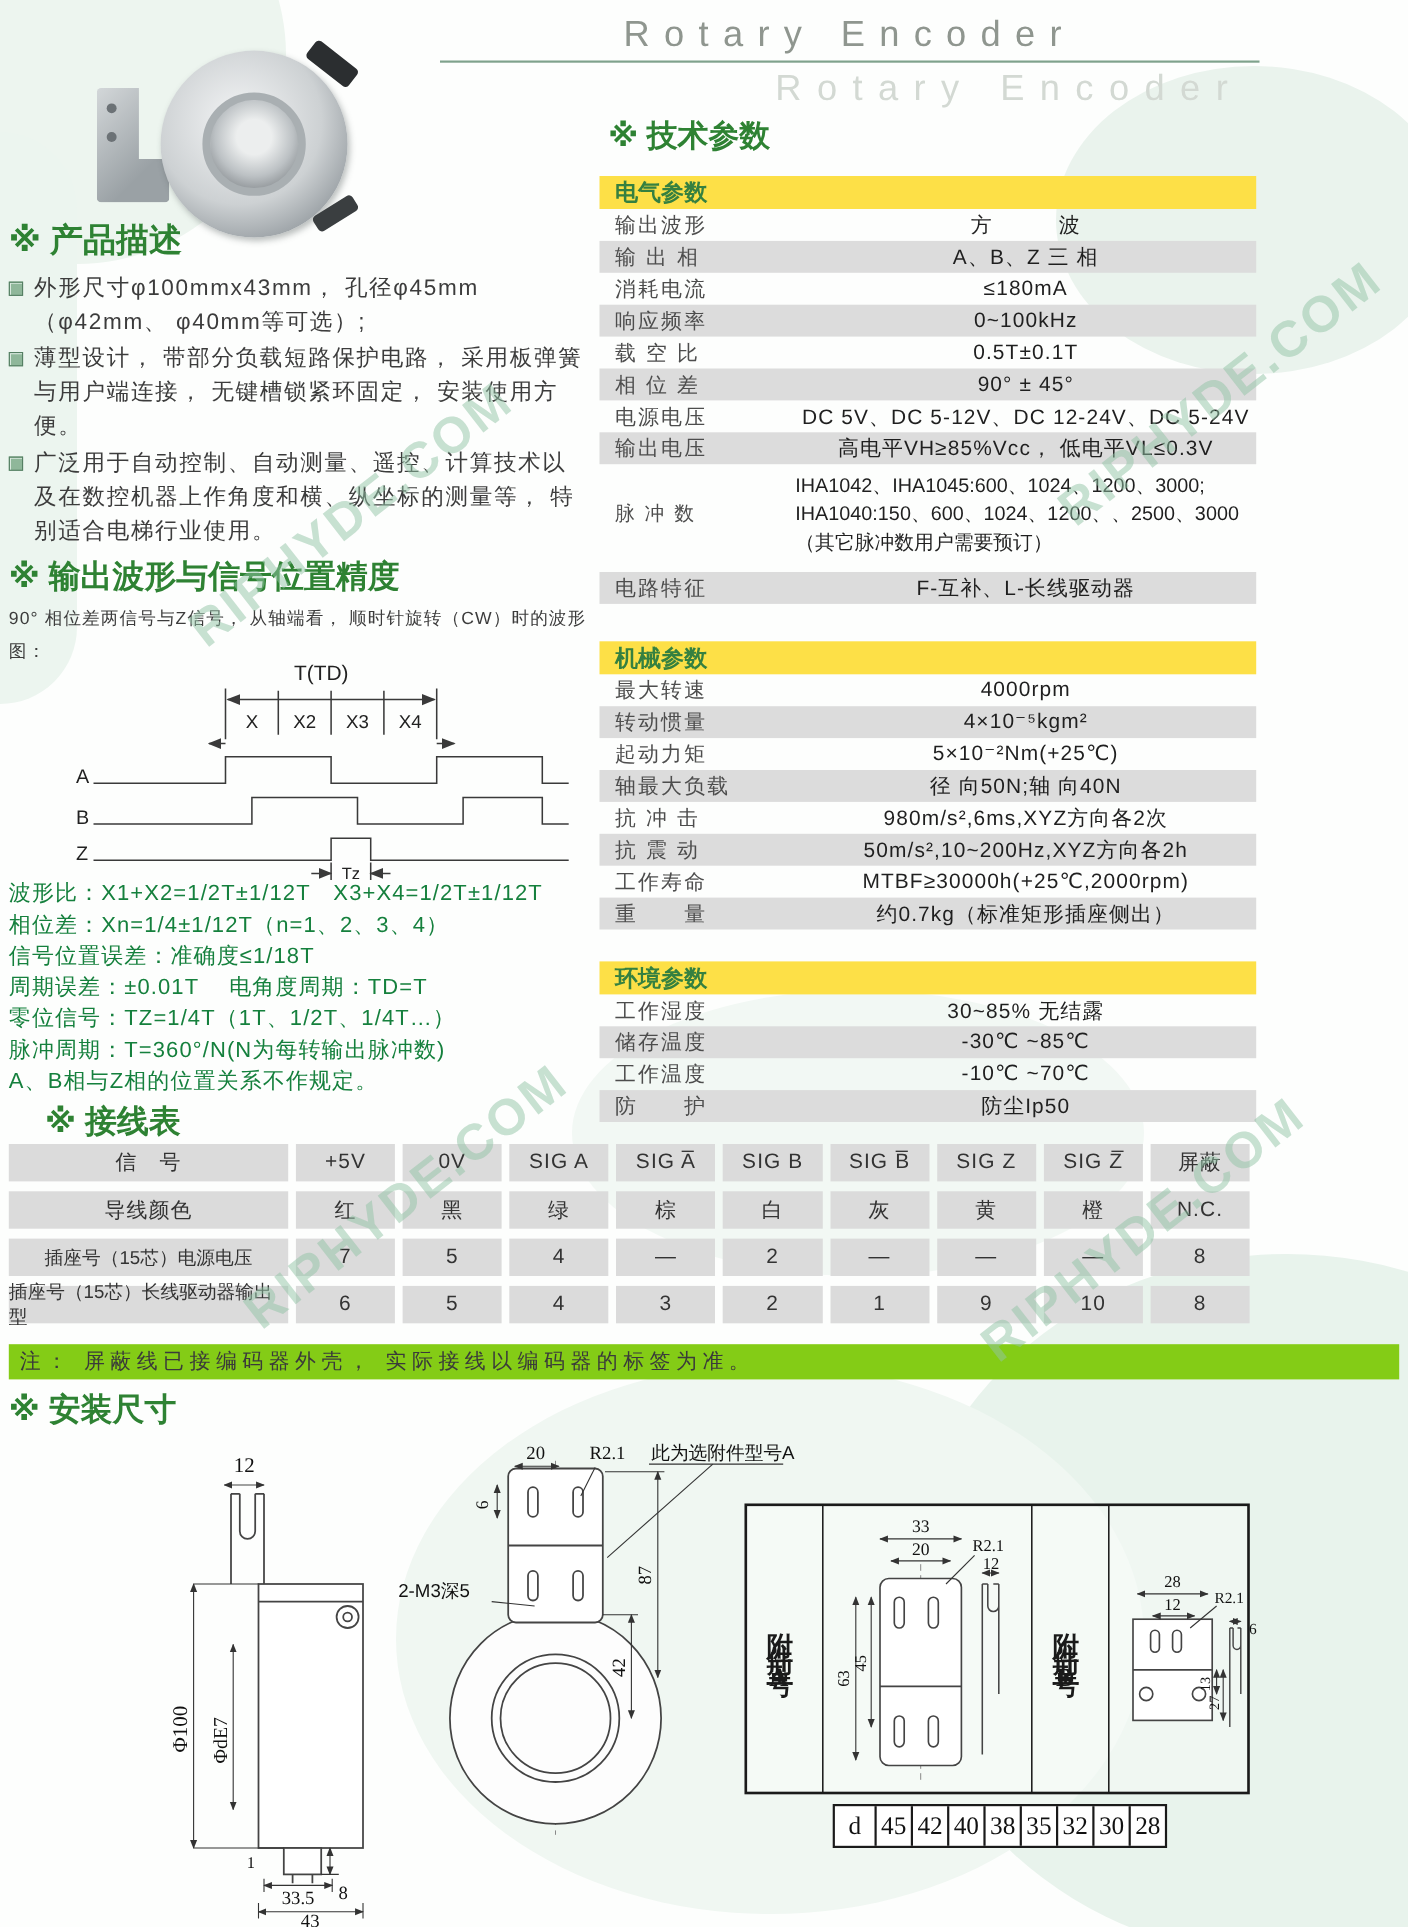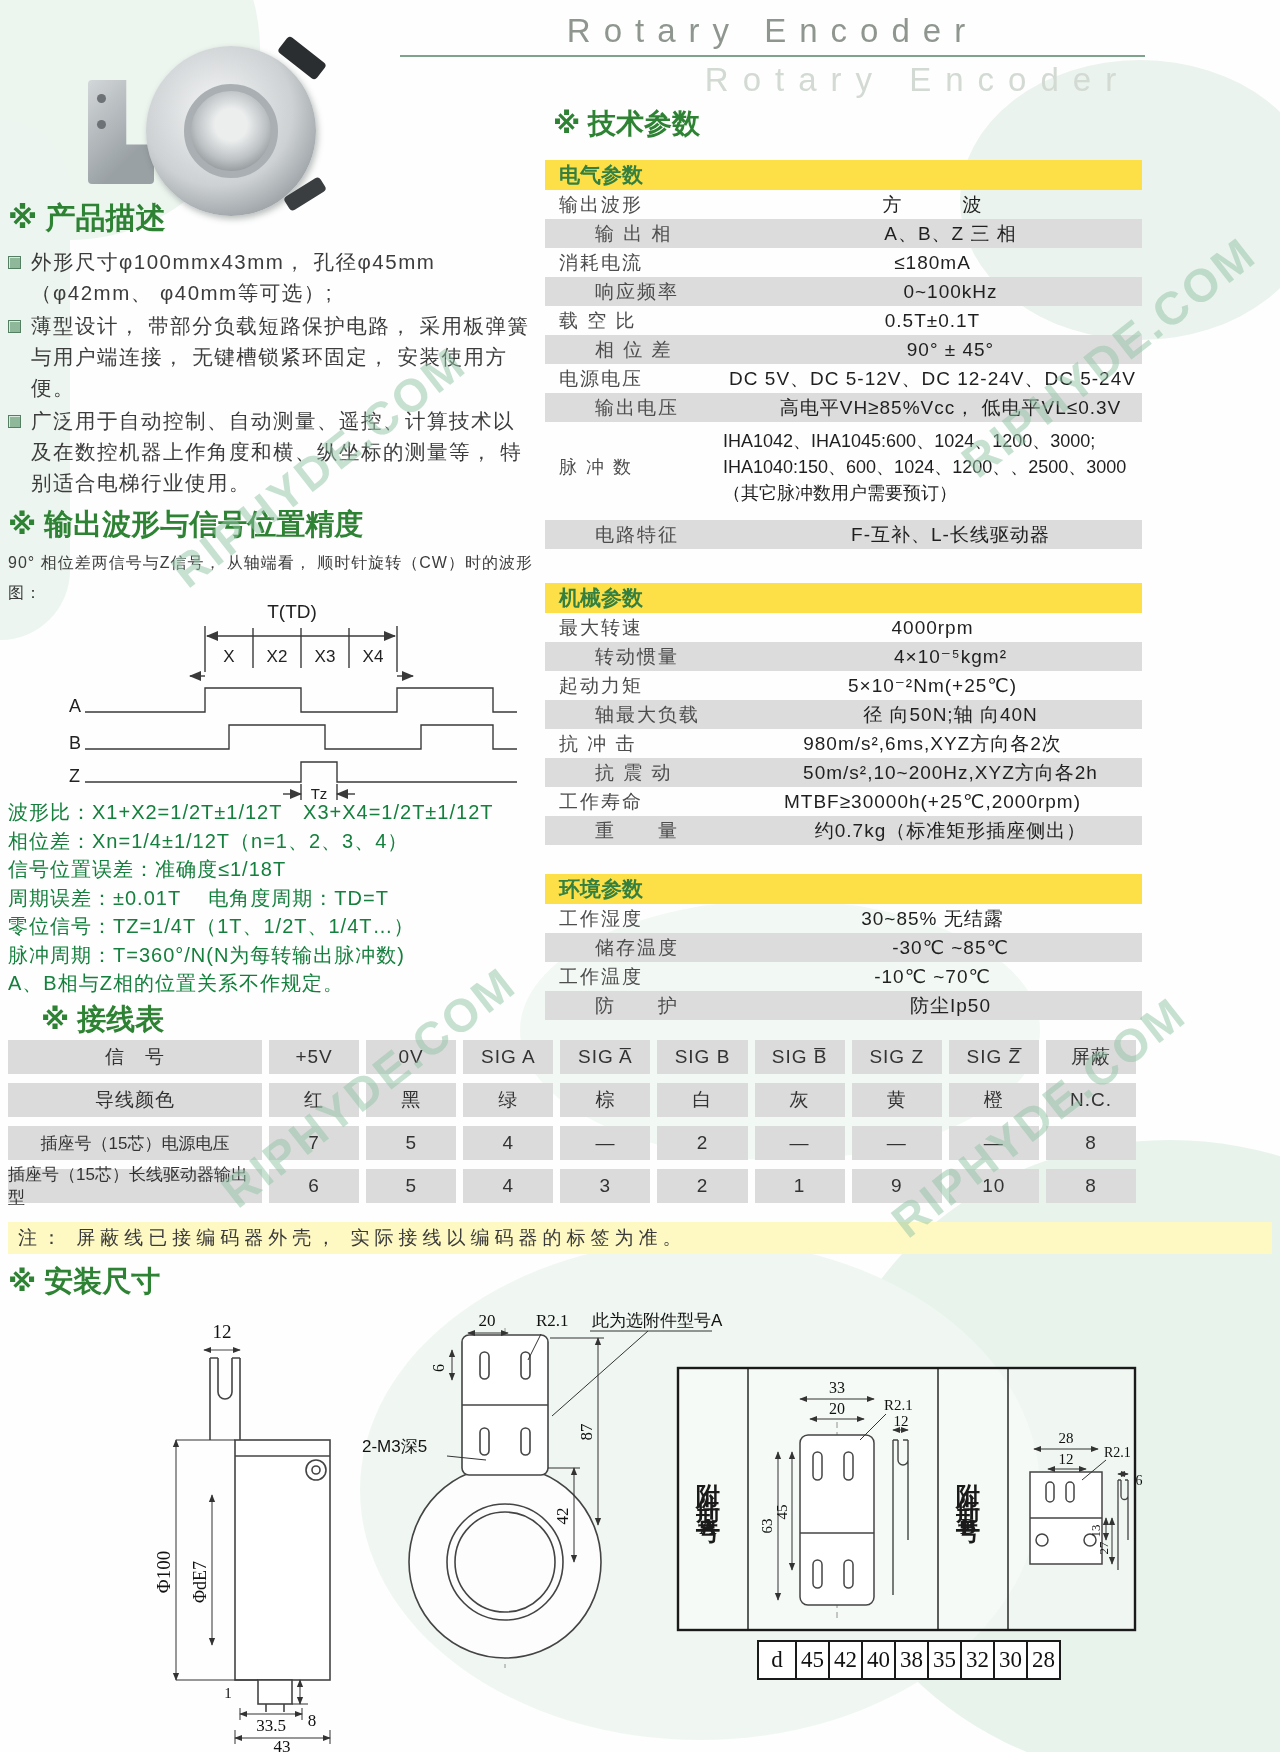--- a/index.html
+++ b/index.html
@@ -37,37 +37,37 @@
   
   .ditem{display:flex;gap:10px;margin-bottom:2px;}
   .dsq{flex:0 0 11px;width:11px;height:11px;margin-top:10px;background:#8fb79a;
        border:1px solid #557f63;box-shadow:inset 1px 1px 0 #d9e9de;}
   .dtext{font-size:20.5px;line-height:31px;color:#3c3c3c;letter-spacing:1.5px;}
   
   .ptable{position:absolute;left:545px;width:597px;z-index:3;}
   .pband{background:#fde047;color:#358040;font-weight:bold;font-size:21px;height:30px;
          display:flex;align-items:center;padding-left:14px;}
   .prow{display:flex;align-items:center;height:29px;font-size:19px;}
-  .prow.shade{background:#dcdcdc;padding-left:36px;}
+  .prow.shade{background:#dcdcdc;}
   .plabel{width:164px;padding-left:14px;color:#4d4d4d;letter-spacing:2px;flex:0 0 auto;}
   .pvalue{flex:1;text-align:center;color:#1f1f1f;letter-spacing:1px;}
   .pulse-row{display:flex;font-size:18px;padding:6px 0 2px 0;}
   .pulse-lines{flex:1;line-height:26px;color:#1f1f1f;}
   .circuit{margin-top:12px;}
   
   .intro{font-size:16px;line-height:30px;color:#3c3c3c;letter-spacing:1px;}
   .formula{font-size:20px;line-height:28.5px;color:#15803d;letter-spacing:1px;}
   
   .wtable{position:absolute;left:8px;top:1040px;width:1128px;display:grid;
           grid-template-columns:254px repeat(9,1fr);column-gap:7px;row-gap:9px;
           grid-auto-rows:34px;z-index:3;}
   .wcell{background:#dbdbdb;display:flex;align-items:center;justify-content:center;
          font-size:19px;color:#333;letter-spacing:1px;}
   .wfirst{font-size:17px;letter-spacing:0;}
-  .wnote{position:absolute;left:8px;top:1222px;width:1264px;height:32px;background:#fef9c3;
+  .wnote{position:absolute;left:8px;top:1222px;width:1264px;height:32px;background:#84cc16;
          display:flex;align-items:center;padding-left:10px;box-sizing:border-box;
          font-size:19px;color:#3a3a3a;letter-spacing:5px;z-index:3;}
   
   .vlabel{position:absolute;width:42px;height:240px;writing-mode:vertical-lr;text-orientation:upright;
           font-family:"Liberation Serif","DejaVu Serif",serif;font-size:24px;font-weight:bold;
           letter-spacing:12px;color:#1a1a1a;text-align:center;z-index:4;}
   .dtable{position:absolute;left:757px;top:1640px;display:flex;z-index:4;border:2px solid #1a1a1a;background:#fff;}
   .dcell{width:31px;height:36px;border-left:2px solid #1a1a1a;display:flex;align-items:center;
          justify-content:center;font-family:"Liberation Serif","DejaVu Serif",serif;font-size:23px;color:#111;}
   .dcell:first-child{border-left:none;width:36px;}

